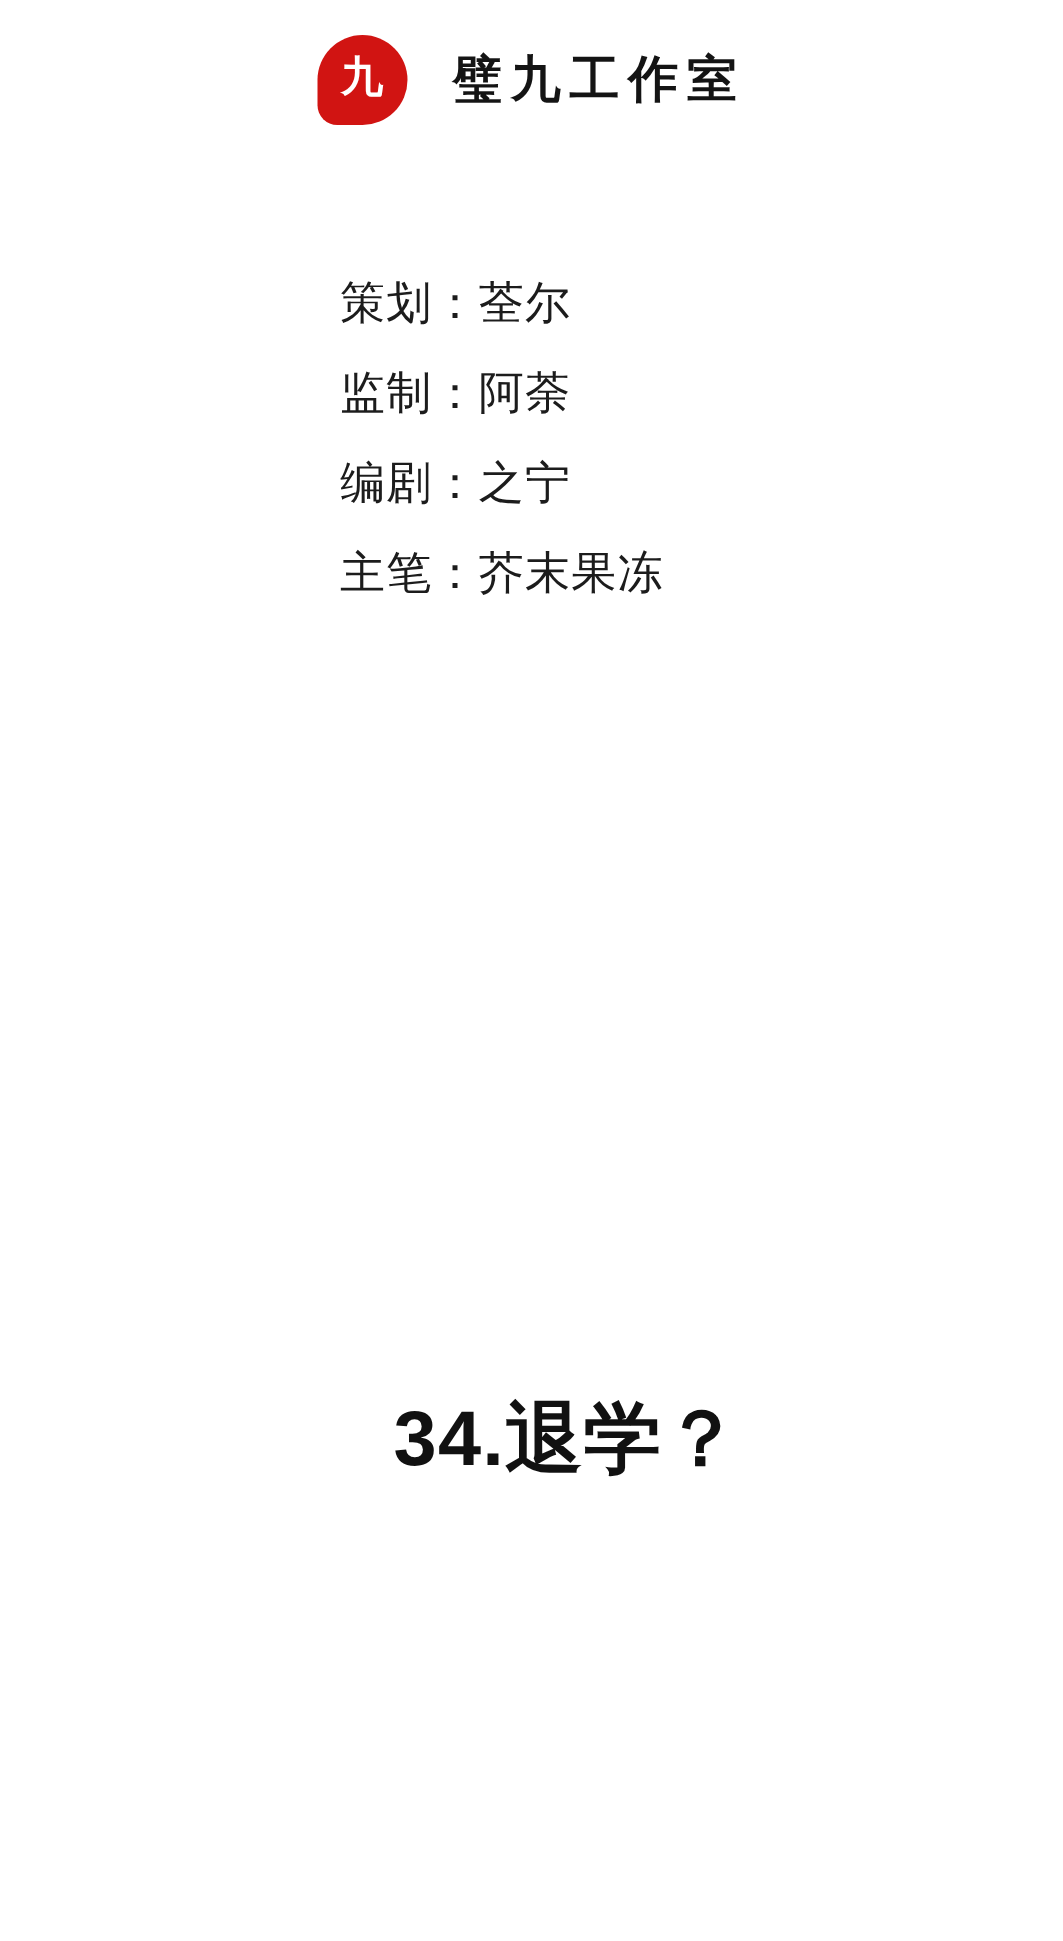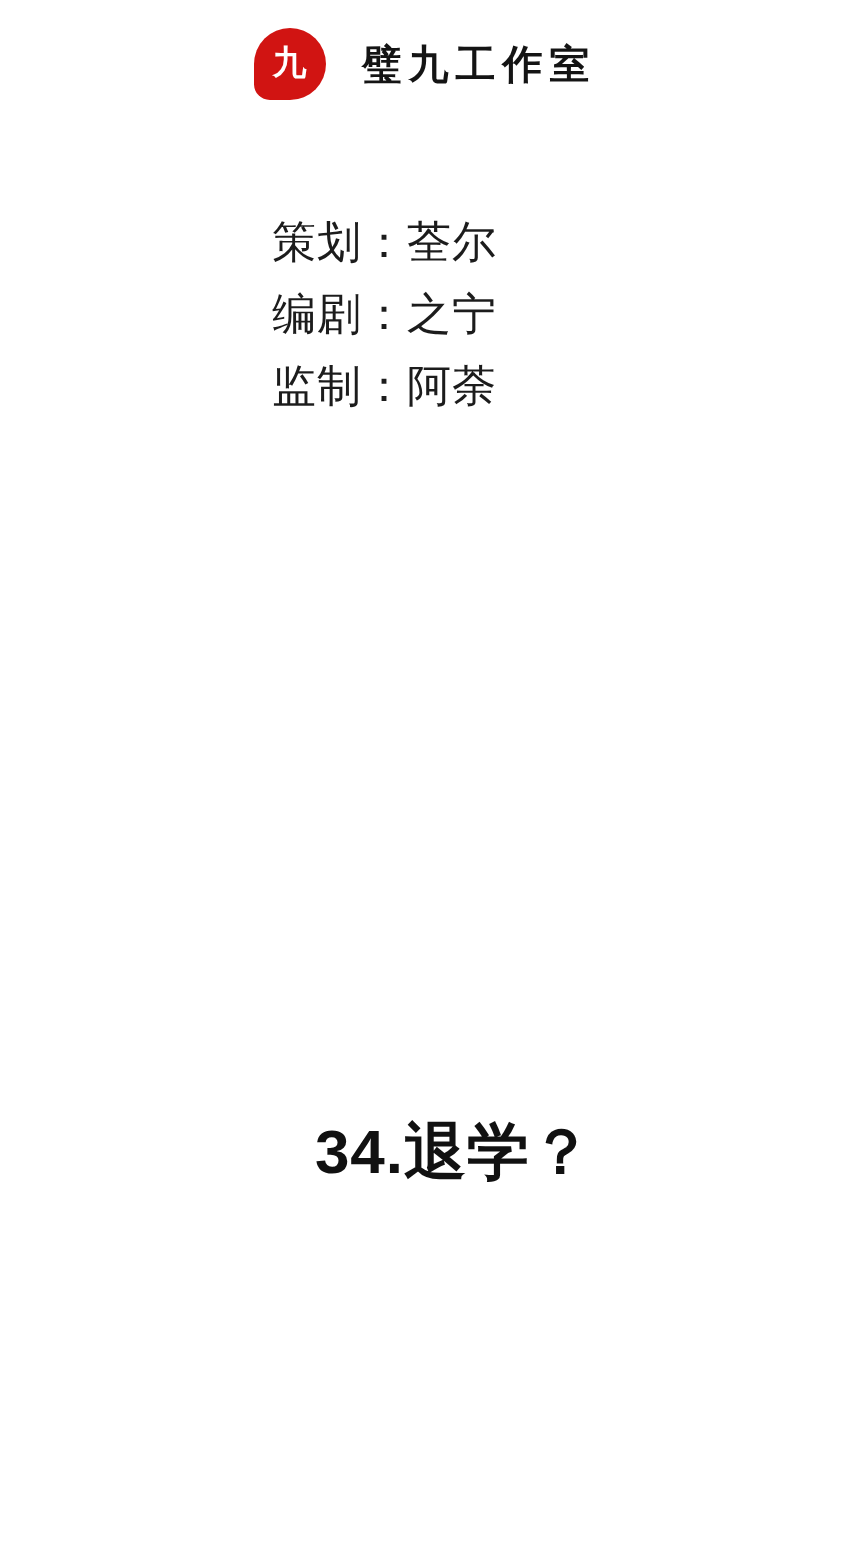--- a/index.html
+++ b/index.html
@@ -57,38 +57,38 @@
     font-family: "DejaVu Serif", "Liberation Serif", serif;
     font-size: 34px;
     font-weight: 700;
     line-height: 1;
     letter-spacing: 0;
     padding-bottom: 4px;
     box-sizing: border-box;
   }
 
   .studio-name {
-    font-family: Liberation Sans, sans-serif;
+    font-family: Liberation Serif, serif;
     font-size: 40px;
     font-weight: 700;
     letter-spacing: 7px;
     color: #141414;
     white-space: nowrap;
     line-height: 1;
   }
 
   
   .credits {
     position: absolute;
     top: 206px;
     left: 272px;
     width: 480px;
   }
   .credit-row {
-    font-size: 44px;
+    font-size: 36px;
     line-height: 72px;
     color: #1c1c1c;
     white-space: nowrap;
     font-weight: 500;
     letter-spacing: 1px;
   }
   .credit-role {
     font-weight: 500;
   }
   .credit-sep {
@@ -126,27 +126,30 @@
     <div class="studio-name">璧九工作室</div>
   </div>
 
   <div class="credits">
 
     <div class="credit-row">
       <span class="credit-role">策划</span><span class="credit-sep">：</span><span class="credit-name">荃尔</span>
     </div>
 
     <div class="credit-row">
+      <span class="credit-role">监制</span><span class="credit-sep">：</span><span class="credit-name">阿荼</span>
+    </div>
+
+    <div class="credit-row">
       <span class="credit-role">编剧</span><span class="credit-sep">：</span><span class="credit-name">之宁</span>
     </div>
 
+
     <div class="credit-row">
-      <span class="credit-role">监制</span><span class="credit-sep">：</span><span class="credit-name">阿荼</span>
+      <span class="credit-role">主笔</span><span class="credit-sep">：</span><span class="credit-name">芥末果冻</span>
     </div>
-
-
 
 
   </div>
 
   <div class="episode-title">34.退学？</div>
 
 </div>
 
 </body></html>

